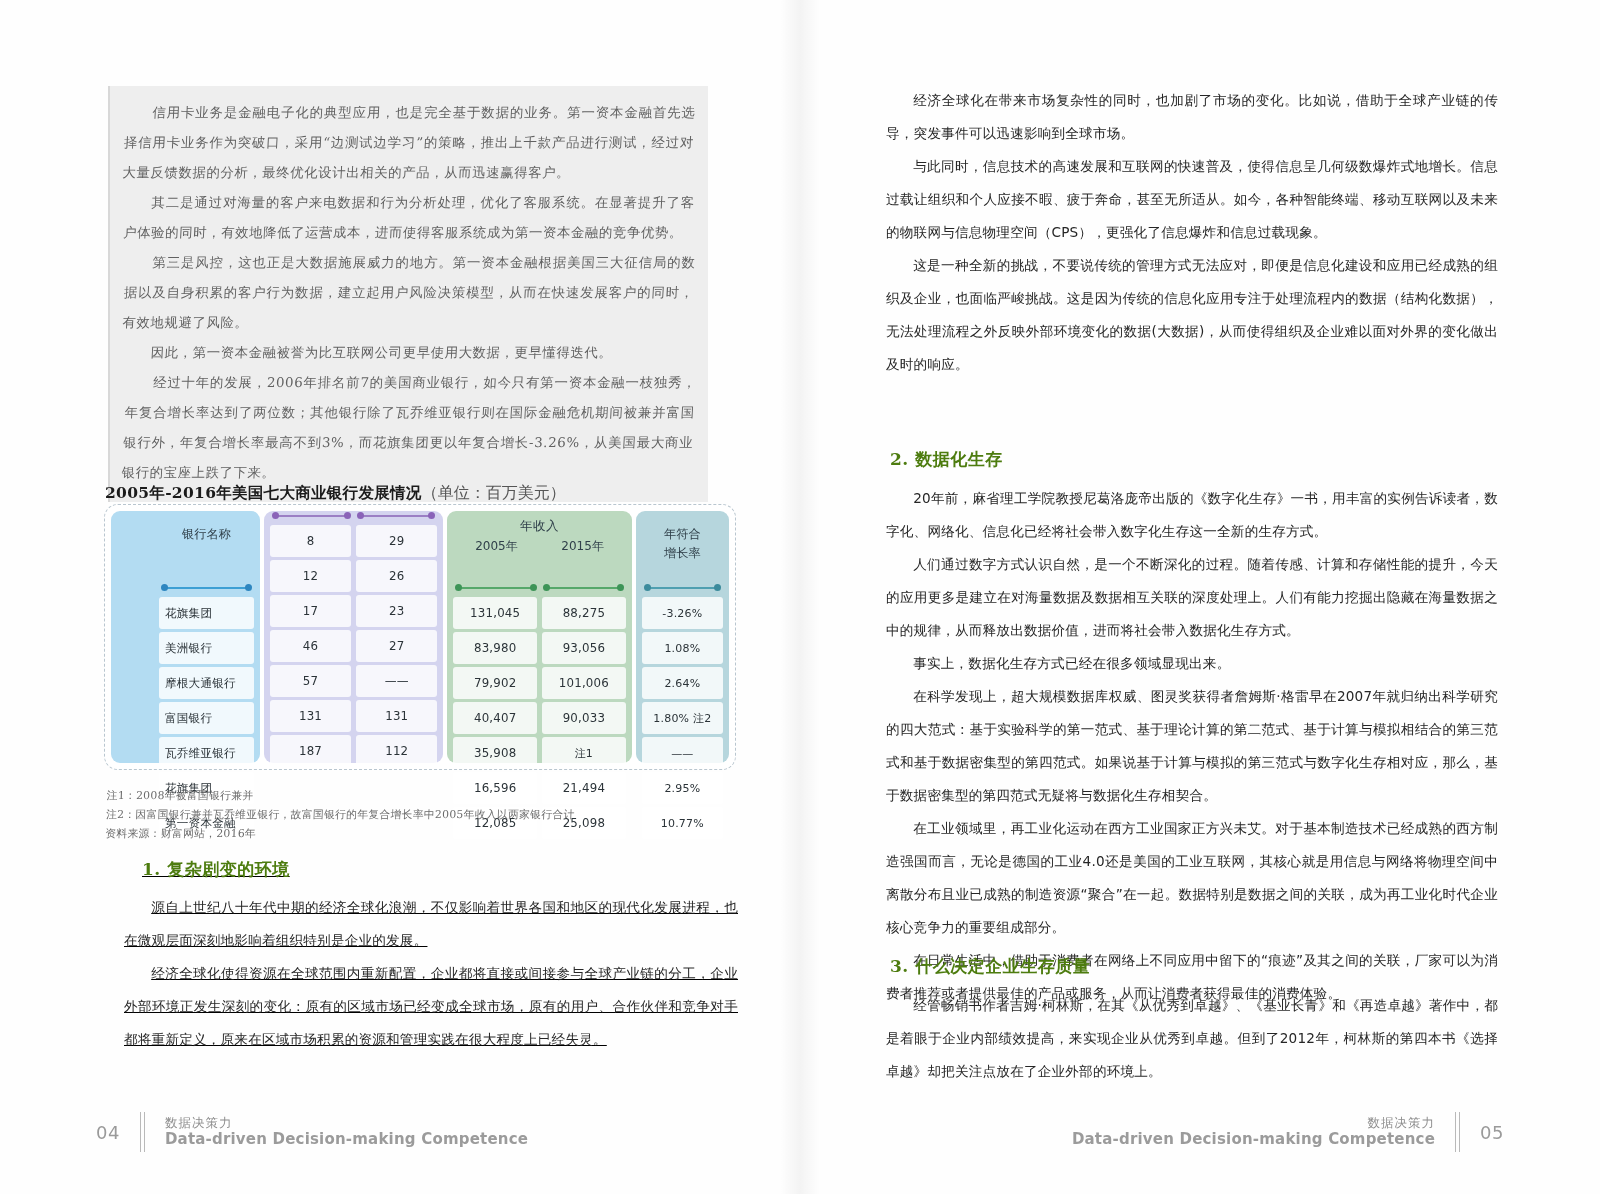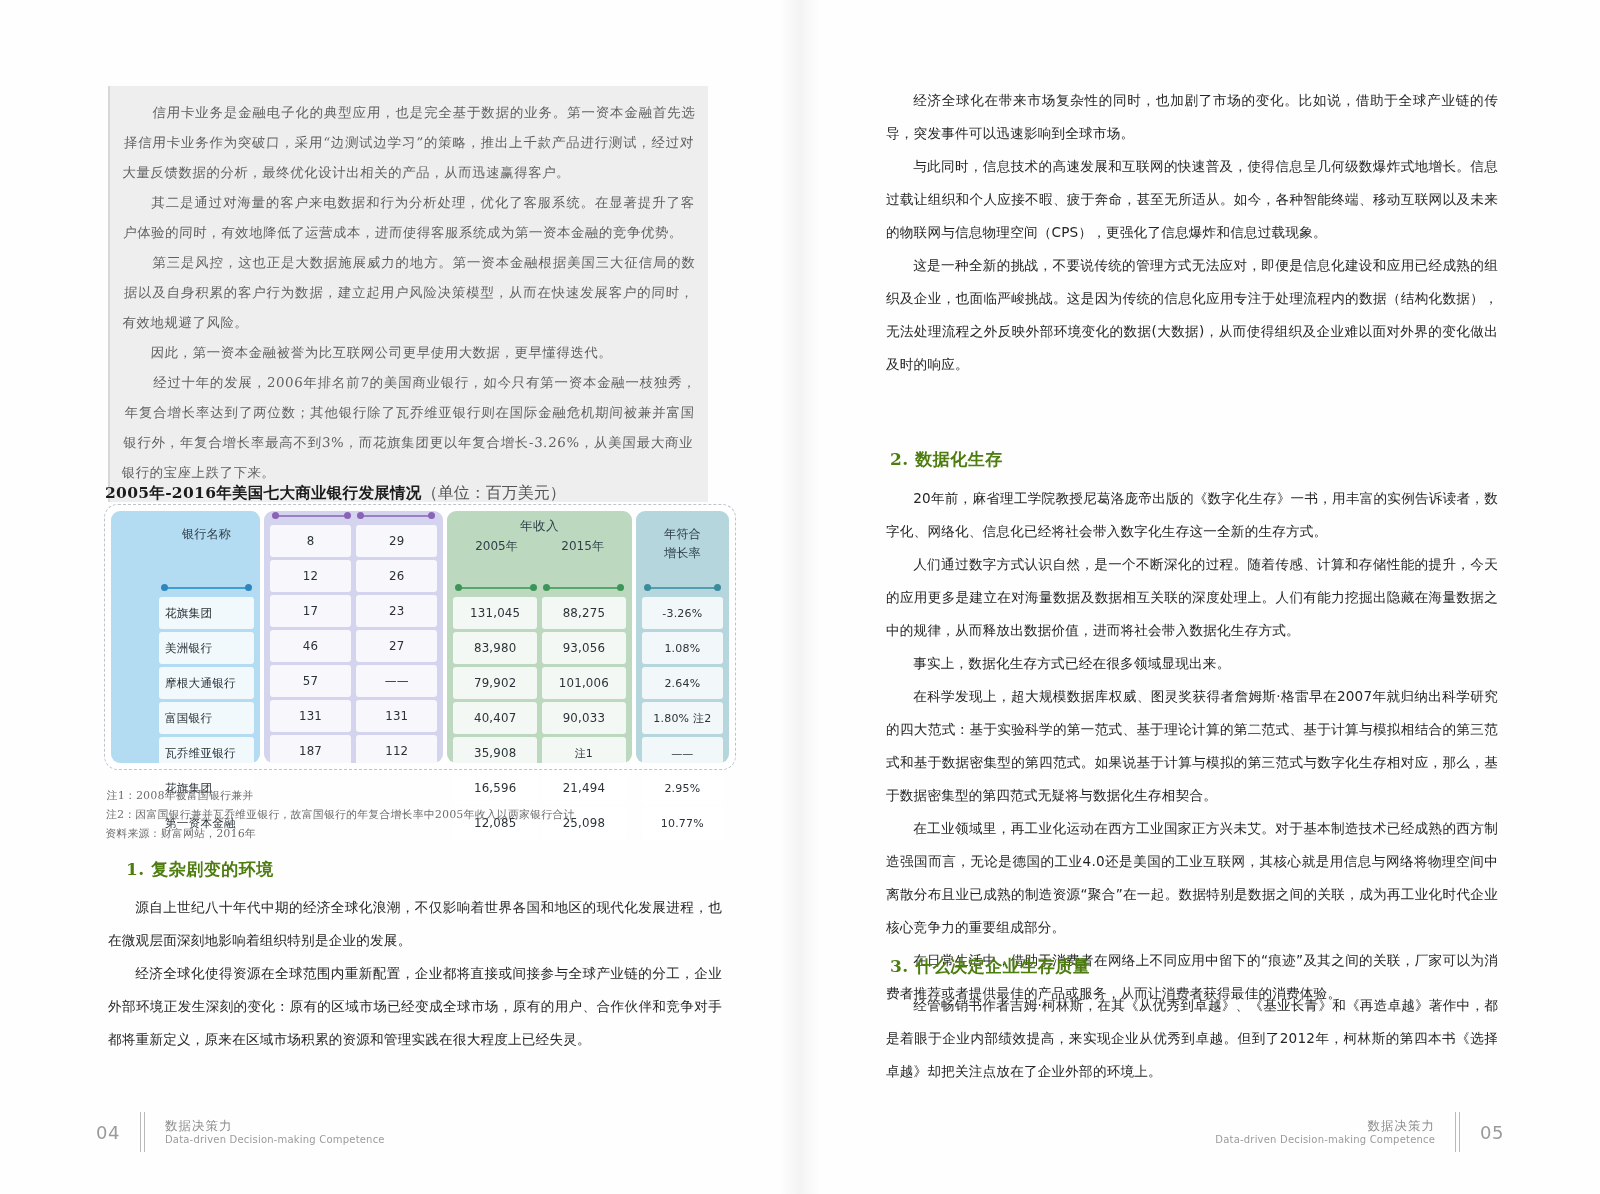--- a/index.html
+++ b/index.html
@@ -235,21 +235,21 @@
     letter-spacing: 0.5px;
   }
   .dbl-rule {
     width: 5px;
     height: 40px;
     border-left: 1.5px solid #b9b9b9;
     border-right: 1.5px solid #b9b9b9;
   }
   .ftxt { line-height: 1.25; }
   .ftxt .cn { font-size: 12.5px; color: #8d8d8d; letter-spacing: 1px; }
-  .ftxt .en { font-size: 10px; color: #9b9b9b; letter-spacing: 0.2px; }
+  .ftxt .en { font-size: 15px; color: #9b9b9b; letter-spacing: 0.2px; font-weight: bold; }
   .footer.right .ftxt { text-align: right; }
 </style>
 </head>
 <body>
 
 <div id="spread">
 
   <div class="page">
     <div class="page-inner">
 
@@ -434,21 +434,21 @@
         </div>
 
       </div>
 
       <div class="tnotes">
         <div>注1：2008年被富国银行兼并</div>
         <div>注2：因富国银行兼并瓦乔维亚银行，故富国银行的年复合增长率中2005年收入以两家银行合计</div>
         <div>资料来源：财富网站，2016年</div>
       </div>
 
-      <div class="blk" style="left:108px; top:858px;">
+      <div class="blk" style="left:124px; top:858px;text-decoration:underline;">
         <h2 class="sec" style="margin-left:18px;">1. 复杂剧变的环境</h2>
         <p class="body" style="margin-top:10px;">源自上世纪八十年代中期的经济全球化浪潮，不仅影响着世界各国和地区的现代化发展进程，也在微观层面深刻地影响着组织特别是企业的发展。</p>
         <p class="body">经济全球化使得资源在全球范围内重新配置，企业都将直接或间接参与全球产业链的分工，企业外部环境正发生深刻的变化：原有的区域市场已经变成全球市场，原有的用户、合作伙伴和竞争对手都将重新定义，原来在区域市场积累的资源和管理实践在很大程度上已经失灵。</p>
       </div>
 
       <div class="footer left">
         <span class="pgnum">04</span>
         <span class="dbl-rule"></span>
         <span class="ftxt">
           <div class="cn">数据决策力</div>

